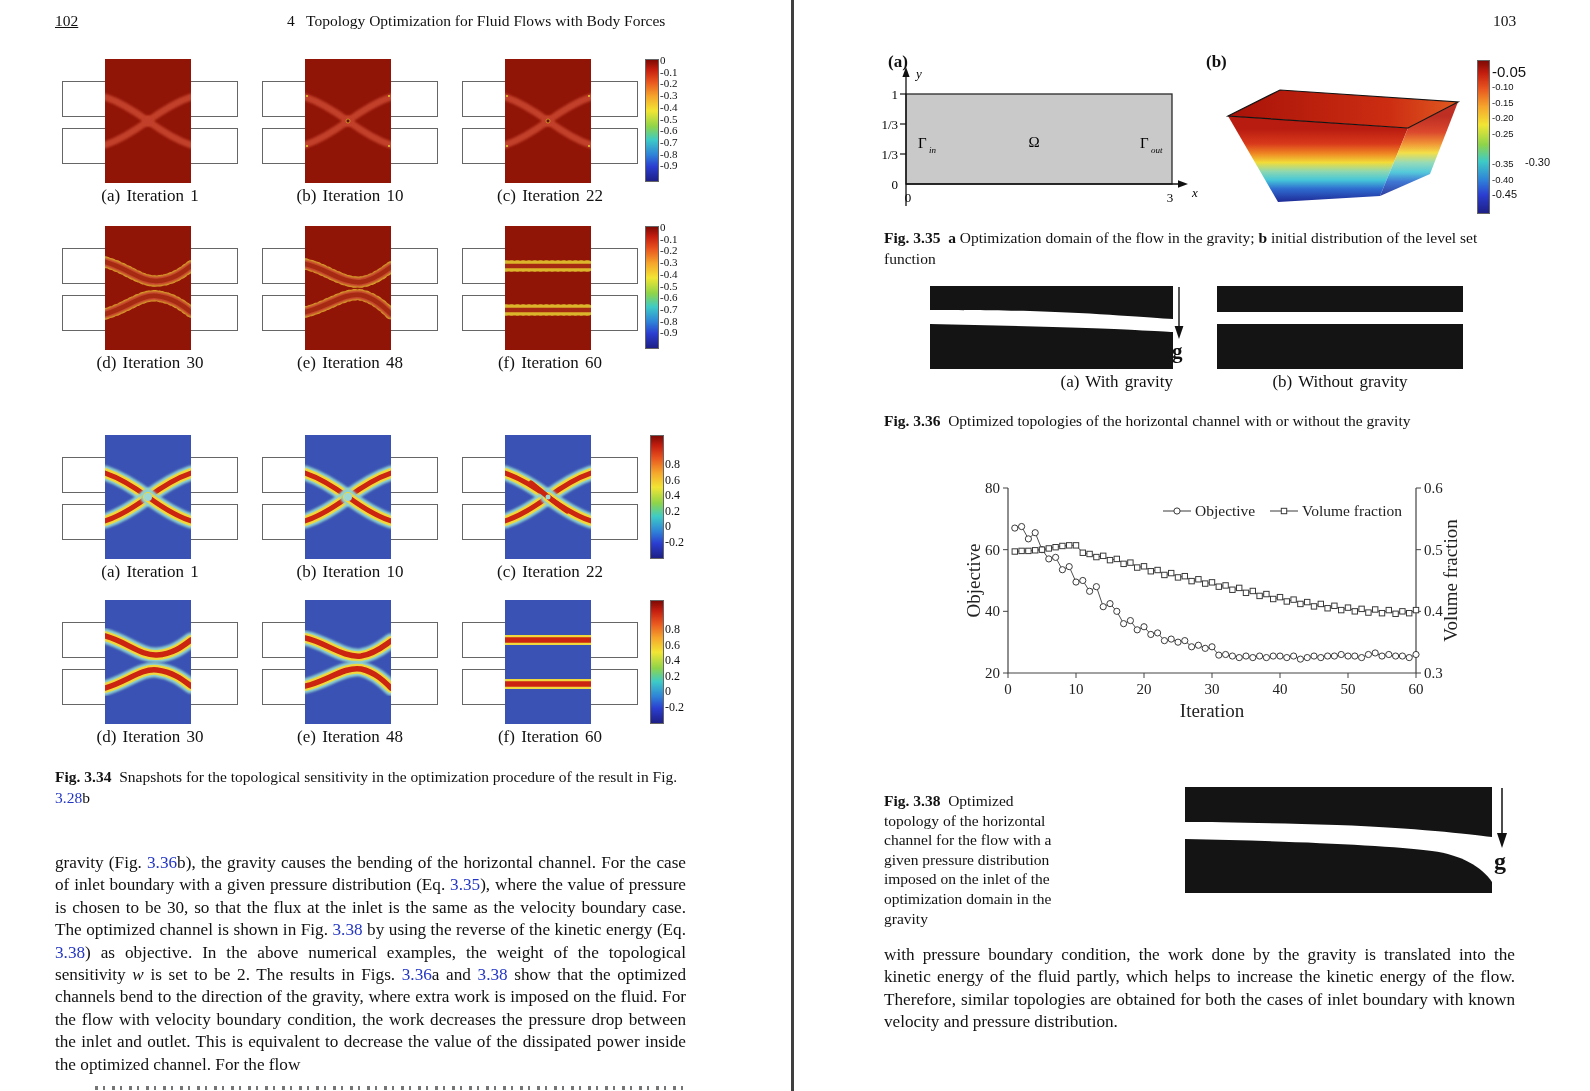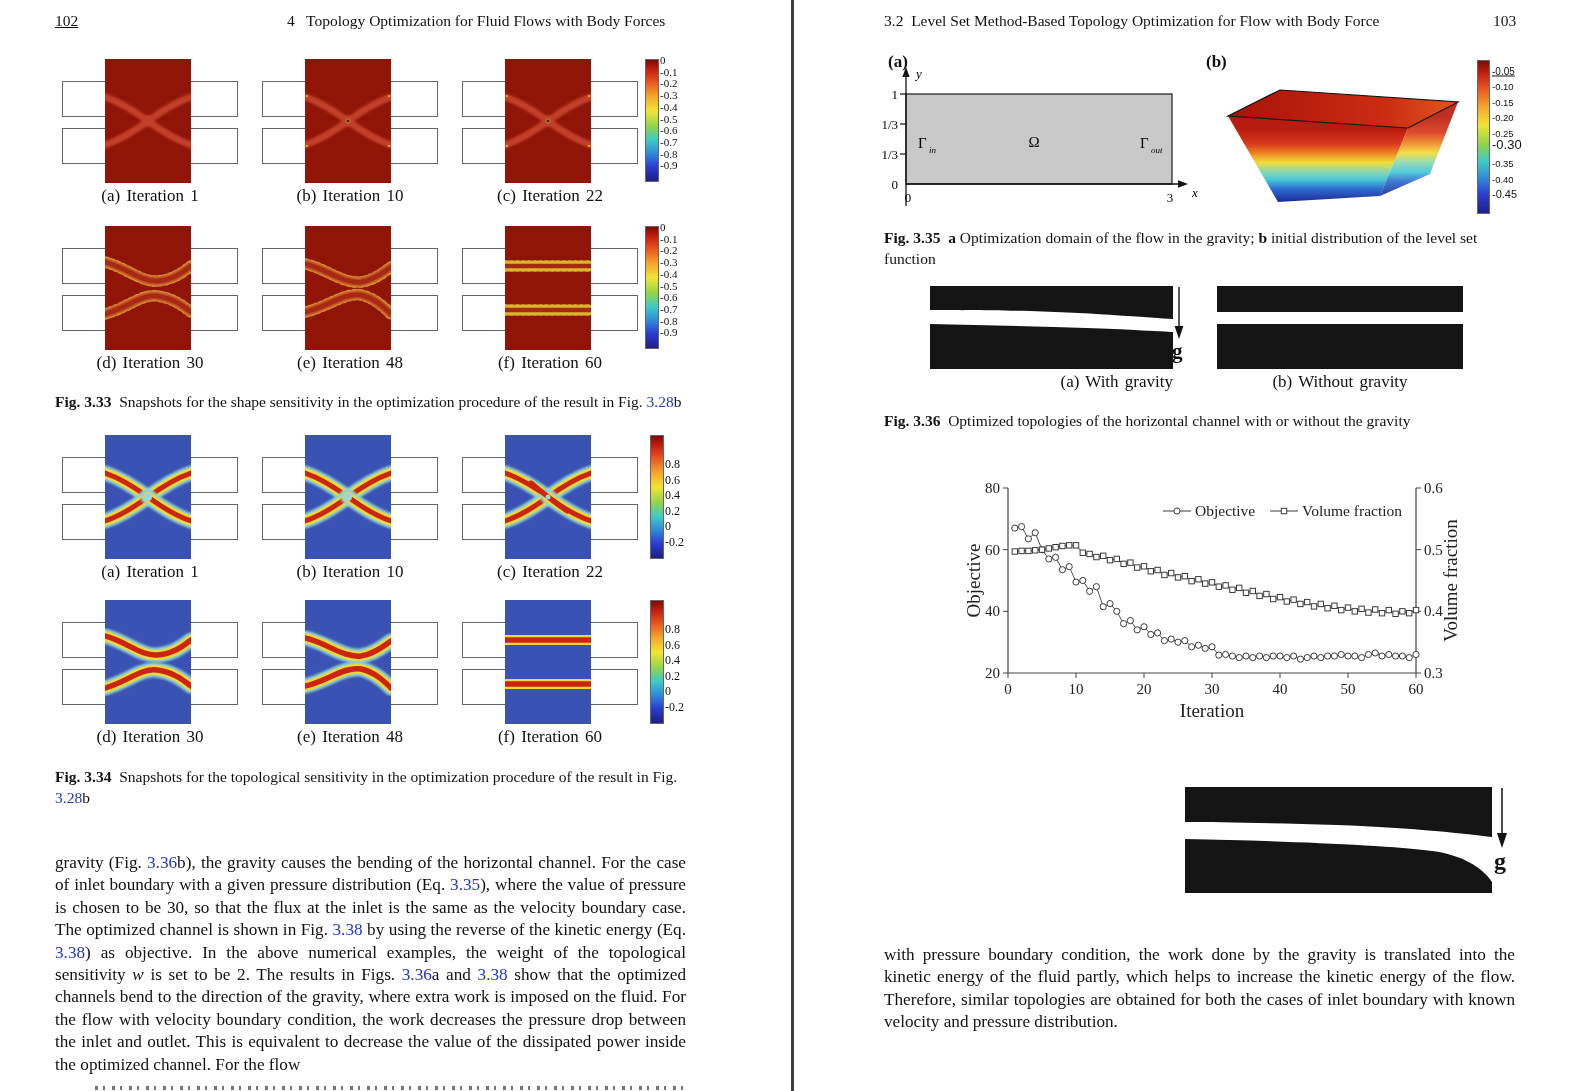--- a/index.html
+++ b/index.html
@@ -185,21 +185,20 @@
       <div class="cblabel" style="top: 11.7px; font-size: 11px;">-0.1</div>
       <div class="cblabel" style="top: 23.4px; font-size: 11px;">-0.2</div>
       <div class="cblabel" style="top: 35.1px; font-size: 11px;">-0.3</div>
       <div class="cblabel" style="top: 46.8px; font-size: 11px;">-0.4</div>
       <div class="cblabel" style="top: 58.5px; font-size: 11px;">-0.5</div>
       <div class="cblabel" style="top: 70.2px; font-size: 11px;">-0.6</div>
       <div class="cblabel" style="top: 81.9px; font-size: 11px;">-0.7</div>
       <div class="cblabel" style="top: 93.6px; font-size: 11px;">-0.8</div>
       <div class="cblabel" style="top: 105.3px; font-size: 11px;">-0.9</div>
     </div>
-  <p class="abs cap" style="left:55px;top:391px;width:629px;"><span class="capb">Fig. 3.33</span><span class="">  Snapshots for the shape sensitivity in the optimization procedure of the result in Fig. </span><span class="ref">3.28</span><span class="">b</span></p>
 
   <div id="f34r1" class="panelrow" style="left:62px;top:435px;">
       <div class="panelu" style="left: 0px;">
         <div class="ch" style="top:22px"></div>
         <div class="ch" style="top:69px"></div>
         <div class="blk"><svg viewBox="0 0 86 124" width="86" height="124">
             <defs>
               <filter id="pf6" x="-40%" y="-40%" width="180%" height="180%">
                 <feGaussianBlur stdDeviation="1.1"></feGaussianBlur>
               </filter>
@@ -349,21 +348,20 @@
       <div class="cblabel" style="top: 74.8px; font-size: 12px;">0.2</div>
       <div class="cblabel" style="top: 90.4px; font-size: 12px;">0</div>
       <div class="cblabel" style="top: 106px; font-size: 12px;">-0.2</div>
     </div>
   <p class="abs cap" style="left:55px;top:766px;width:629px;"><span class="capb">Fig. 3.34</span><span class="">  Snapshots for the topological sensitivity in the optimization procedure of the result in Fig. </span><span class="ref">3.28</span><span class="">b</span></p>
 
   <p class="abs bodytxt" style="left:55px;top:852px;width:631px;"><span class="">gravity (Fig. </span><span class="ref">3.36</span><span class="">b), the gravity causes the bending of the horizontal channel. For the case of inlet boundary with a given pressure distribution (Eq. </span><span class="ref">3.35</span><span class="">), where the value of pressure is chosen to be 30, so that the flux at the inlet is the same as the velocity boundary case. The optimized channel is shown in Fig. </span><span class="ref">3.38</span><span class=""> by using the reverse of the kinetic energy (Eq. </span><span class="ref">3.38</span><span class="">) as objective. In the above numerical examples, the weight of the topological sensitivity </span><span class="ital">w</span><span class=""> is set to be 2. The results in Figs. </span><span class="ref">3.36</span><span class="">a and </span><span class="ref">3.38</span><span class=""> show that the optimized channels bend to the direction of the gravity, where extra work is imposed on the fluid. For the flow with velocity boundary condition, the work decreases the pressure drop between the inlet and outlet. This is equivalent to decrease the value of the dissipated power inside the optimized channel. For the flow</span></p>
 
   <div id="cutoff"></div>
 
-  <div class="abs hdr" style="left:884px;top:12px;">3.2  Level Set Method-Based Topology Optimization for Flow with Body Force</div>
   <div class="abs hdr" style="left:1493px;top:12px;">103</div>
 
   <div class="abs figlabel" style="left:888px;top:52px;">(a)</div>
   <div class="abs figlabel" style="left:1206px;top:52px;">(b)</div>
 
   <svg class="abs" style="left:882px;top:64px;" width="320" height="160" viewBox="0 0 320 160">
     <rect x="24" y="30" width="266" height="90" fill="#c9c9c9" stroke="#2a2a2a" stroke-width="1.3"></rect>
     <line x1="24" y1="142" x2="24" y2="10" stroke="#111" stroke-width="1.3"></line>
     <polygon points="24,3 20.4,13 27.6,13" fill="#111"></polygon>
     <line x1="18" y1="30" x2="24" y2="30" stroke="#111" stroke-width="1.2"></line>
@@ -402,26 +400,26 @@
         <stop offset="0" stop-color="#a81208"></stop>
           <stop offset="0.7" stop-color="#cc2d12"></stop>
         <stop offset="1" stop-color="#e05a20"></stop>
       </linearGradient>
     </defs>
     <polygon points="22,52 202,64 174,132 72,138" fill="url(#sg)"></polygon>
     <polygon points="202,64 252,38 224,110 174,132" fill="url(#sg)" opacity="0.92"></polygon>
     <polygon points="22,52 74,26 252,38 202,64" fill="url(#tg)" stroke="#141414" stroke-width="1.2"></polygon>
   </svg>
   <div id="cb35" class="cbar" style="left:1477px;top:60px;width:11px;height:152px;">
-      <div class="cblabel sans" style="top: 10px; font-size: 10px; text-decoration: underline;">-0.05</div>
+      <div class="cblabel sans" style="top: 10px; font-size: 15px;">-0.05</div>
       <div class="cblabel sans" style="top: 25.4px; font-size: 9.5px;">-0.10</div>
       <div class="cblabel sans" style="top: 40.8px; font-size: 9.5px;">-0.15</div>
       <div class="cblabel sans" style="top: 56.2px; font-size: 9.5px;">-0.20</div>
       <div class="cblabel sans" style="top: 71.6px; font-size: 9.5px;">-0.25</div>
-      <div class="cblabel sans" style="top: 83px; font-size: 13px;">-0.30</div>
+      <div class="cblabel sans" style="top: 101px; font-size: 11px; margin-left: 33px;">-0.30</div>
       <div class="cblabel sans" style="top: 102.4px; font-size: 9.5px;">-0.35</div>
       <div class="cblabel sans" style="top: 117.8px; font-size: 9.5px;">-0.40</div>
       <div class="cblabel sans" style="top: 133.2px; font-size: 11px;">-0.45</div>
     </div>
 
   <p class="abs cap" style="left:884px;top:227px;width:629px;"><span class="capb">Fig. 3.35</span><span class="">  </span><span class="capb">a</span><span class=""> Optimization domain of the flow in the gravity; </span><span class="capb">b</span><span class=""> initial distribution of the level set function</span></p>
 
   <svg class="abs" style="left:930px;top:286px;" width="243" height="83" viewBox="0 0 243 83">
     <path d="M0,0 H243 V33 C220,32 170,27 100,25 C60,24.3 20,24 0,24 Z" fill="#141414"></path>
     <path d="M0,38 C80,39.5 170,42 205,44 C225,45.2 238,45.8 243,46 V83 H0 Z" fill="#141414"></path>
@@ -613,20 +611,21 @@
           <line x1="283" y1="70" x2="311" y2="70" stroke="#3a3a3a" stroke-width="1"></line>
           <circle cx="297" cy="70" r="3.1" fill="#fff" stroke="#3a3a3a" stroke-width="1"></circle>
           <text x="315" y="75">Objective</text>
           <line x1="390" y1="70" x2="418" y2="70" stroke="#3a3a3a" stroke-width="1"></line>
           <rect x="401.3" y="67.3" width="5.4" height="5.4" fill="#fff" stroke="#3a3a3a" stroke-width="1"></rect>
           <text x="422" y="75">Volume fraction</text>
         </g>
       </svg>
   </div>
 
+  <p class="abs cap" style="left:884px;top:791px;width:188px;line-height:19.6px;"><span class="capb">Fig. 3.38</span><span class="">  Optimized topology of the horizontal channel for the flow with a given pressure distribution imposed on the inlet of the optimization domain in the gravity</span></p>
   <svg class="abs" style="left:1185px;top:787px;" width="307" height="106" viewBox="0 0 307 106">
     <path d="M0,0 H307 V50 C282,47 232,41 152,38 C82,36 30,35 0,35 Z" fill="#141414"></path>
     <path d="M0,52 C100,54 202,58 247,64 C277,68 297,80 307,95 V106 H0 Z" fill="#141414"></path>
   </svg>
   <div class="abs" style="left:1494px;top:788px;width:26px;height:90px;">
     <svg width="16" height="60" viewBox="0 0 16 60">
       <line x1="8" y1="0" x2="8" y2="46" stroke="#111" stroke-width="1.5"></line>
       <polygon points="8,60 3,45 13,45" fill="#111"></polygon>
     </svg>
     <div class="gsym" style="margin-top:-4px;font-size:24px;">g</div>

